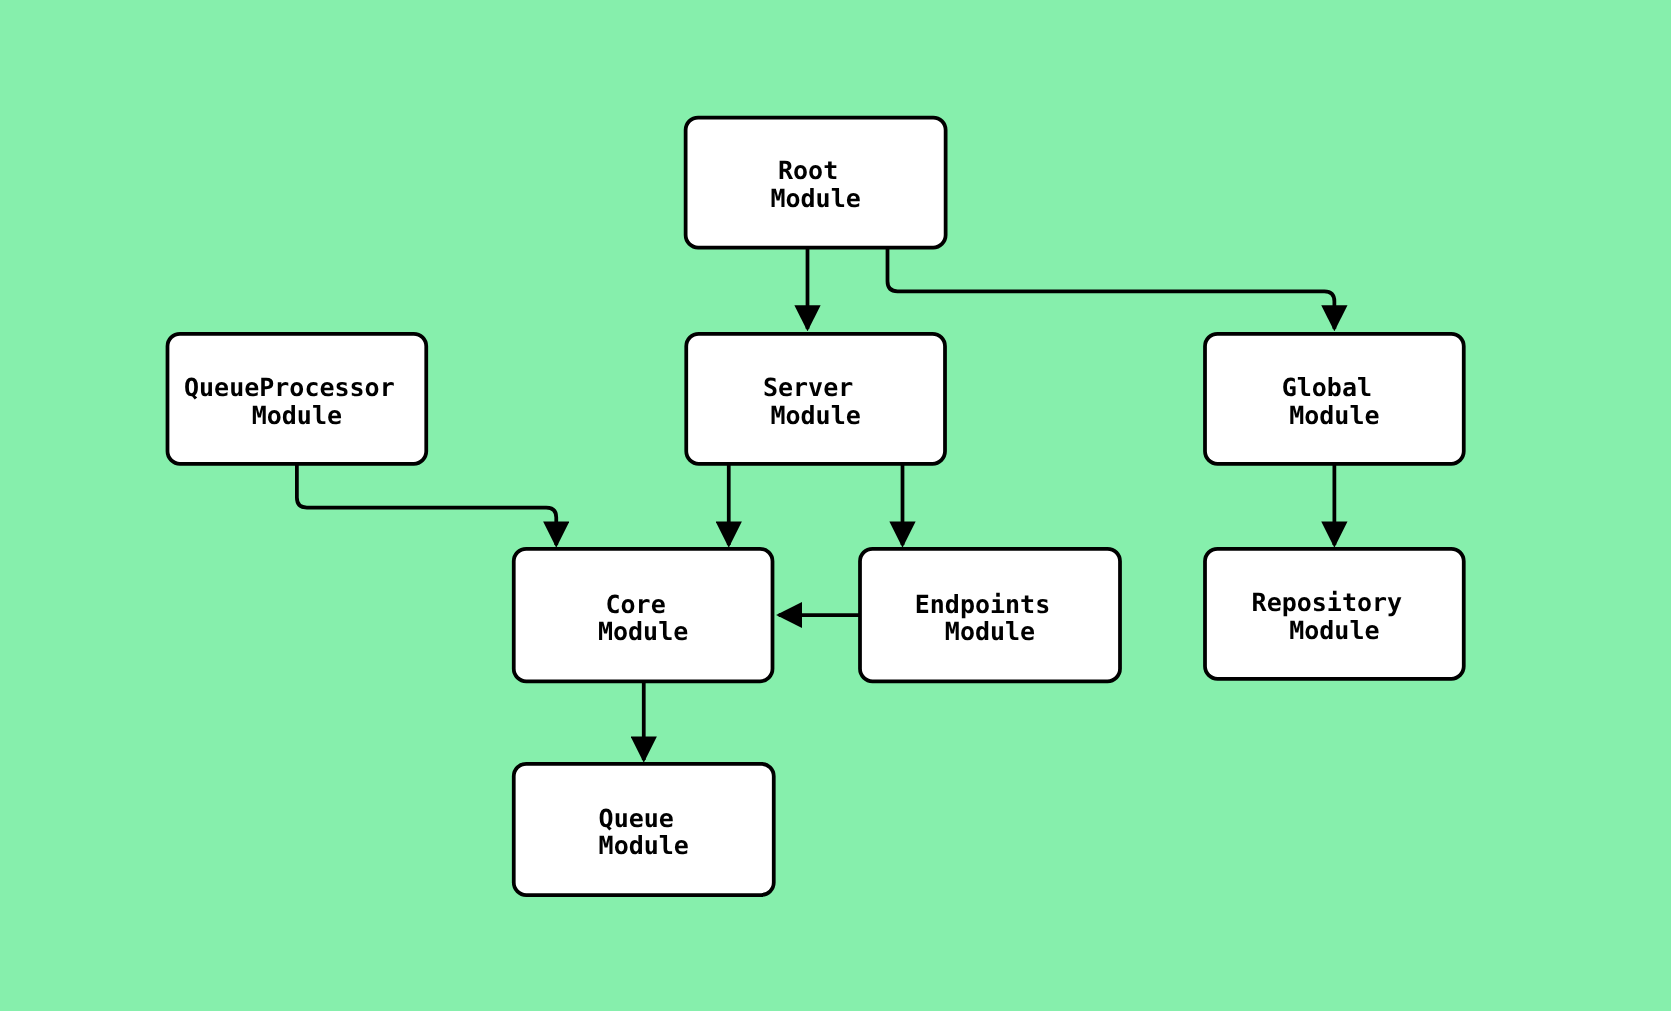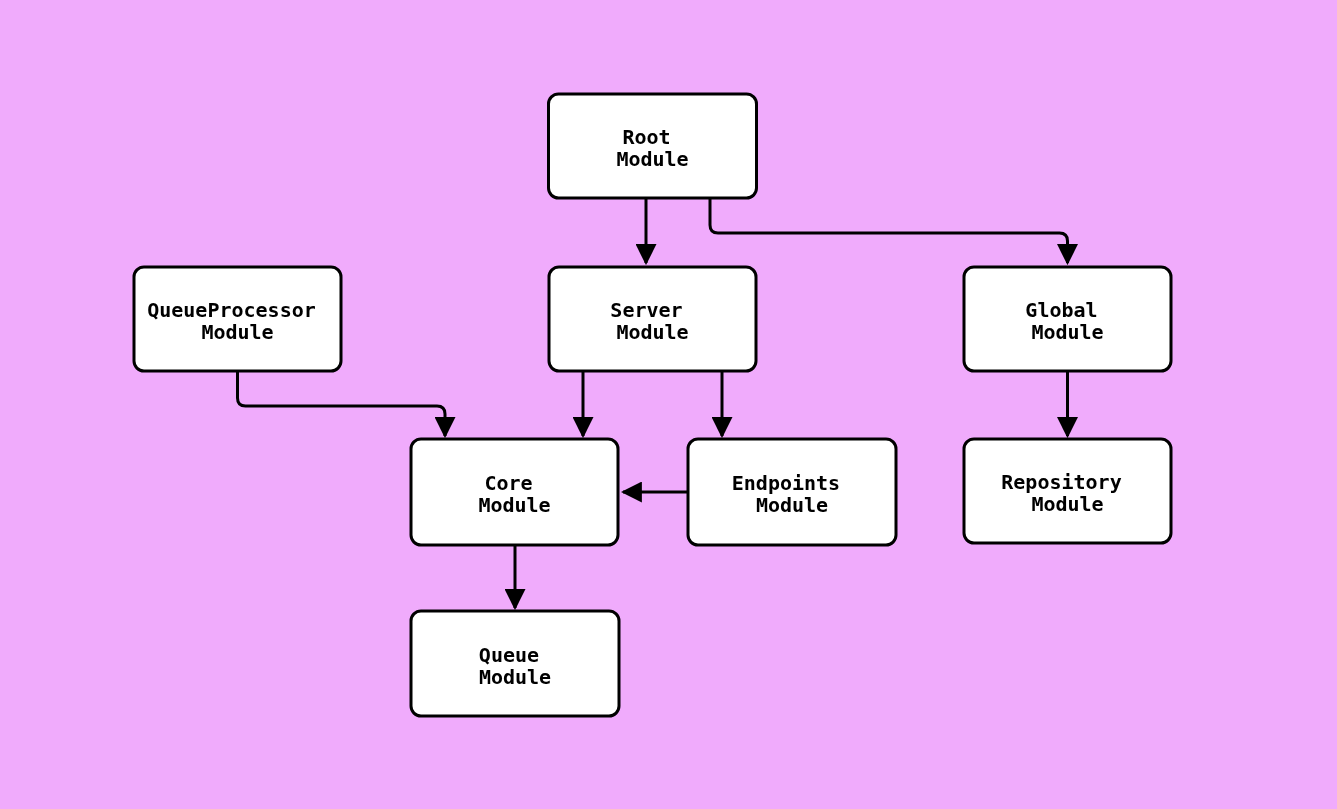--- a/index.html
+++ b/index.html
@@ -4,21 +4,21 @@
 <style>
   html, body {
     margin: 0;
     padding: 0;
     background: #ffffff;
   }
   .canvas {
     position: relative;
     width: 1337px;
     height: 809px;
-    background: #f0abfc;
+    background: #86efac;
     overflow: hidden;
     font-family: "DejaVu Sans Mono", "Liberation Mono", monospace;
   }
   svg { display: block; }
   .node-rect {
     fill: #ffffff;
     stroke: #000000;
     stroke-width: 3;
   }
   .edge {

